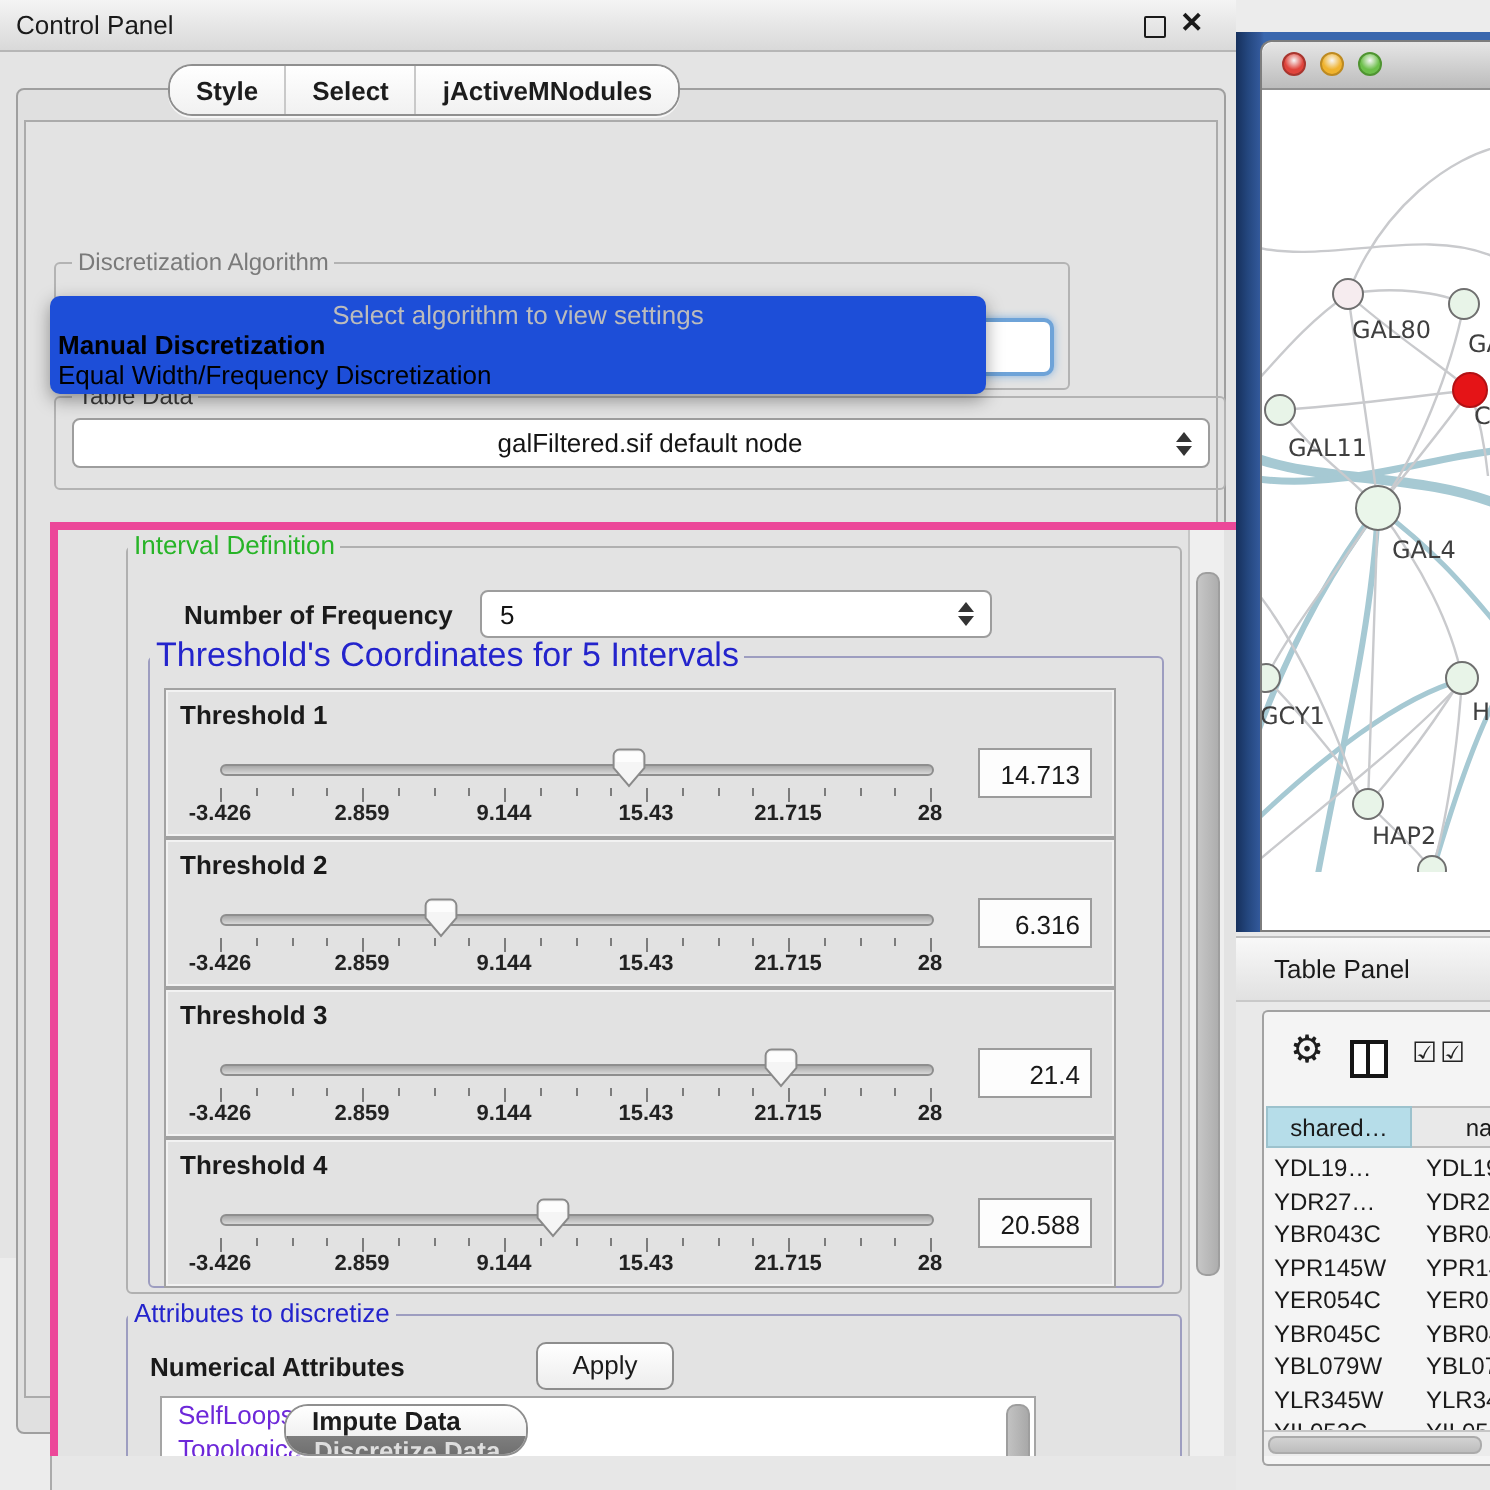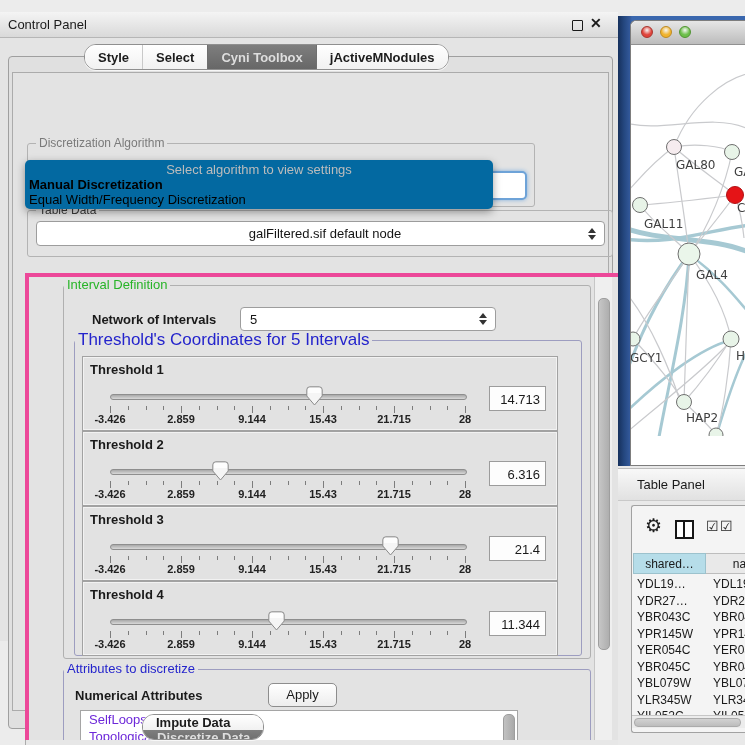--- a/index.html
+++ b/index.html
@@ -1,21 +1,21 @@
 <!DOCTYPE html>
 <html><head>
 <meta charset="utf-8">
 <style>
   html,body{margin:0;padding:0;}
   body{width:745px;height:745px;position:relative;overflow:hidden;
        font-family:"Liberation Sans",sans-serif;background:#ececec;color:#1a1a1a;}
   .abs{position:absolute;}
 
   
-  #control-panel{left:0;top:0;width:618px;height:629px;background:#e4e4e4;margin-top:12px;}
+  #control-panel{left:0;top:0;width:618px;height:629px;background:#e4e4e4;}
   #cp-titlebar{left:0;top:0;width:618px;height:25px;
     background:linear-gradient(#f4f4f4,#d9d9d9);border-bottom:1px solid #b6b6b6;}
   #cp-title{left:8px;top:5px;font-size:13px;}
   #cp-float{left:572px;top:8px;width:9px;height:9px;border:1.6px solid #1a1a1a;border-radius:1px;}
   #cp-close{left:590px;top:3px;font-size:14px;font-weight:bold;}
 
   
   .segbar{display:flex;height:24px;border:1px solid #8f8f8f;border-radius:12px;
     overflow:hidden;background:#fdfdfd;box-shadow:0 1px 0 rgba(255,255,255,.7);z-index:30;}
   .seg{display:flex;align-items:center;gap:5px;padding:0 13px;font-size:13px;font-weight:bold;
@@ -34,21 +34,21 @@
   fieldset,.fs{position:absolute;border:1px solid #b3b3b3;border-radius:3px;margin:0;padding:0;}
   .legend{position:absolute;top:-8px;font-size:12px;background:#e3e3e3;padding:0 3px;line-height:14px;}
 
   
   #algo-fs{left:14px;top:70px;width:506px;height:62px;}
   #algo-legend{left:8px;color:#7a7a7a;}
   #algo-combo{left:24px;top:98px;width:486px;height:25px;background:#fff;border:2px solid #6ea3d8;
     border-radius:5px;box-shadow:0 0 4px #7fb0e0;}
 
   
-  #algo-popup{left:12px;top:87px;width:468px;height:49px;background:#0369a1;border-radius:5px;
+  #algo-popup{left:12px;top:87px;width:468px;height:49px;background:#1d4ed8;border-radius:5px;
     box-shadow:0 3px 9px rgba(0,0,0,.38);z-index:50;}
   #popup-placeholder{left:0;top:2px;width:100%;text-align:center;font-size:13px;color:#bcbcbc;}
   #popup-opt0{left:4px;top:17px;font-size:13px;font-weight:bold;color:#000;}
   #popup-opt1{left:4px;top:32px;font-size:13px;color:#000;}
 
   
   #tabledata-fs{left:14px;top:137px;width:584px;height:45px;}
   #tabledata-legend{left:8px;color:#3a3a3a;}
   .combo{position:absolute;background:#fff;border:1px solid #9d9d9d;border-radius:4px;
     font-size:13px;color:#141414;display:flex;align-items:center;padding-left:9px;box-sizing:border-box;}
@@ -145,23 +145,20 @@
 
   <div class="abs" id="outer-box"></div>
 
   <div class="abs segbar" id="top-tabbar">
       <div class="seg">
         <span>Style</span>
       </div>
       <div class="seg">
         <span>Select</span>
       </div>
-      <div class="seg sel">
-        <span>Cyni Toolbox</span>
-      </div>
       <div class="seg">
         <span>jActiveMNodules</span>
       </div>
     </div>
 
   <div class="abs" id="inner-panel">
 
     <div class="fs" id="algo-fs">
       <span class="legend" id="algo-legend">Discretization Algorithm</span>
     </div>
@@ -181,21 +178,21 @@
       <span class="spin">
           <span class="up"></span>
           <span class="dn"></span>
         </span>
     </div>
 
     <div class="abs" id="scroll-panel">
 
       <div class="fs" id="interval-fs">
         <span class="legend" id="interval-legend">Interval Definition</span>
-        <span class="abs" id="numint-label">Network of Intervals</span>
+        <span class="abs" id="numint-label">Number of Frequency</span>
         <div class="combo" id="numint-combo">
           <span>5</span>
           <span class="spin">
               <span class="up"></span>
               <span class="dn"></span>
             </span>
         </div>
 
         <div class="fs" id="thr-fs">
           <span class="legend" id="thr-legend">Threshold's Coordinates for 5 Intervals</span>
@@ -335,21 +332,21 @@
               <div class="tick-label" style="left: 27px;">-3.426</div>
               <div class="tick-label" style="left: 98px;">2.859</div>
               <div class="tick-label" style="left: 169px;">9.144</div>
               <div class="tick-label" style="left: 240px;">15.43</div>
               <div class="tick-label" style="left: 311px;">21.715</div>
               <div class="tick-label" style="left: 382px;">28</div>
               <svg class="thr-thumb" width="17" height="20" viewBox="0 0 17 20" style="left: 185.348px;">
                 <path d="M0.8,3.8 A3,3 0 0 1 3.8,0.8 H13.2 A3,3 0 0 1 16.2,3.8 V10 L8.5,19 L0.8,10 Z" fill="#f5f5f5" stroke="#8a8a8a"></path>
                 <path d="M2,4 A2,2 0 0 1 4,2 H13 A2,2 0 0 1 15,4 V7 H2 Z" fill="#ffffff" opacity="0.8"></path>
               </svg>
-              <div class="thr-value">11.344</div>
+              <div class="thr-value">20.588</div>
             </div>
           </div>
       </div>
 
       <div class="fs" id="attr-fs">
         <span class="legend" id="attr-legend">Attributes to discretize</span>
         <span class="abs" id="attr-title">Numerical Attributes</span>
         <div class="abs" id="attr-list">
           <div class="attr-item">SelfLoops</div>
             <div class="attr-item">TopologicalCoefficient</div>

